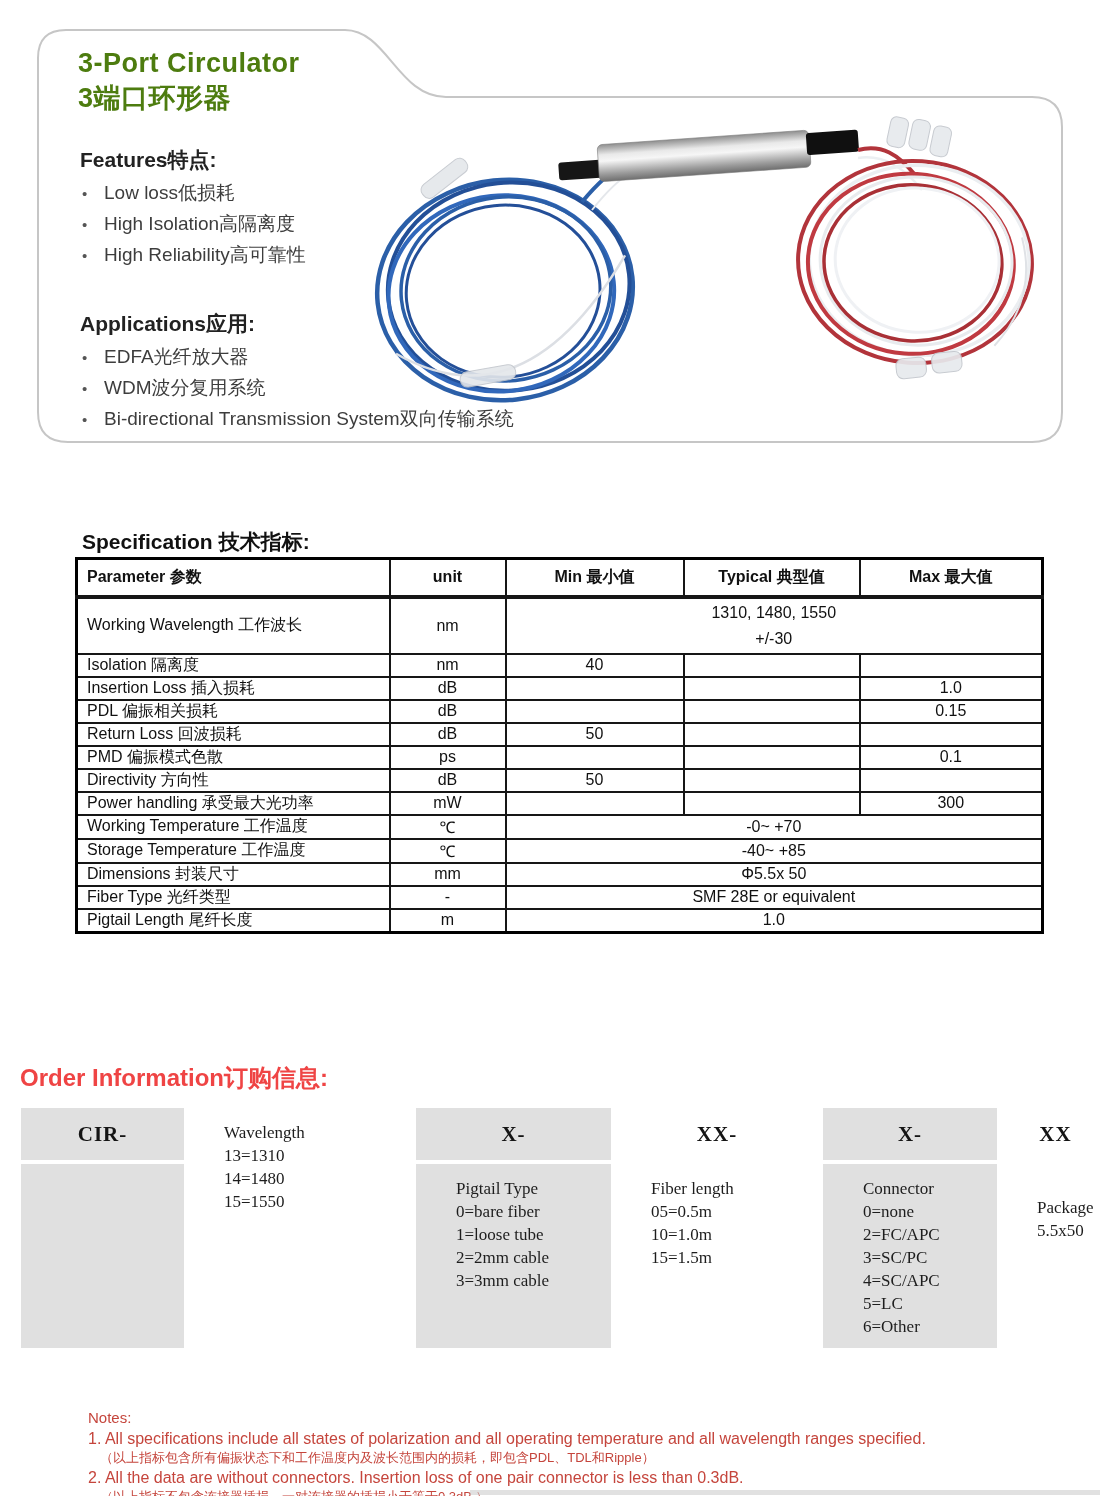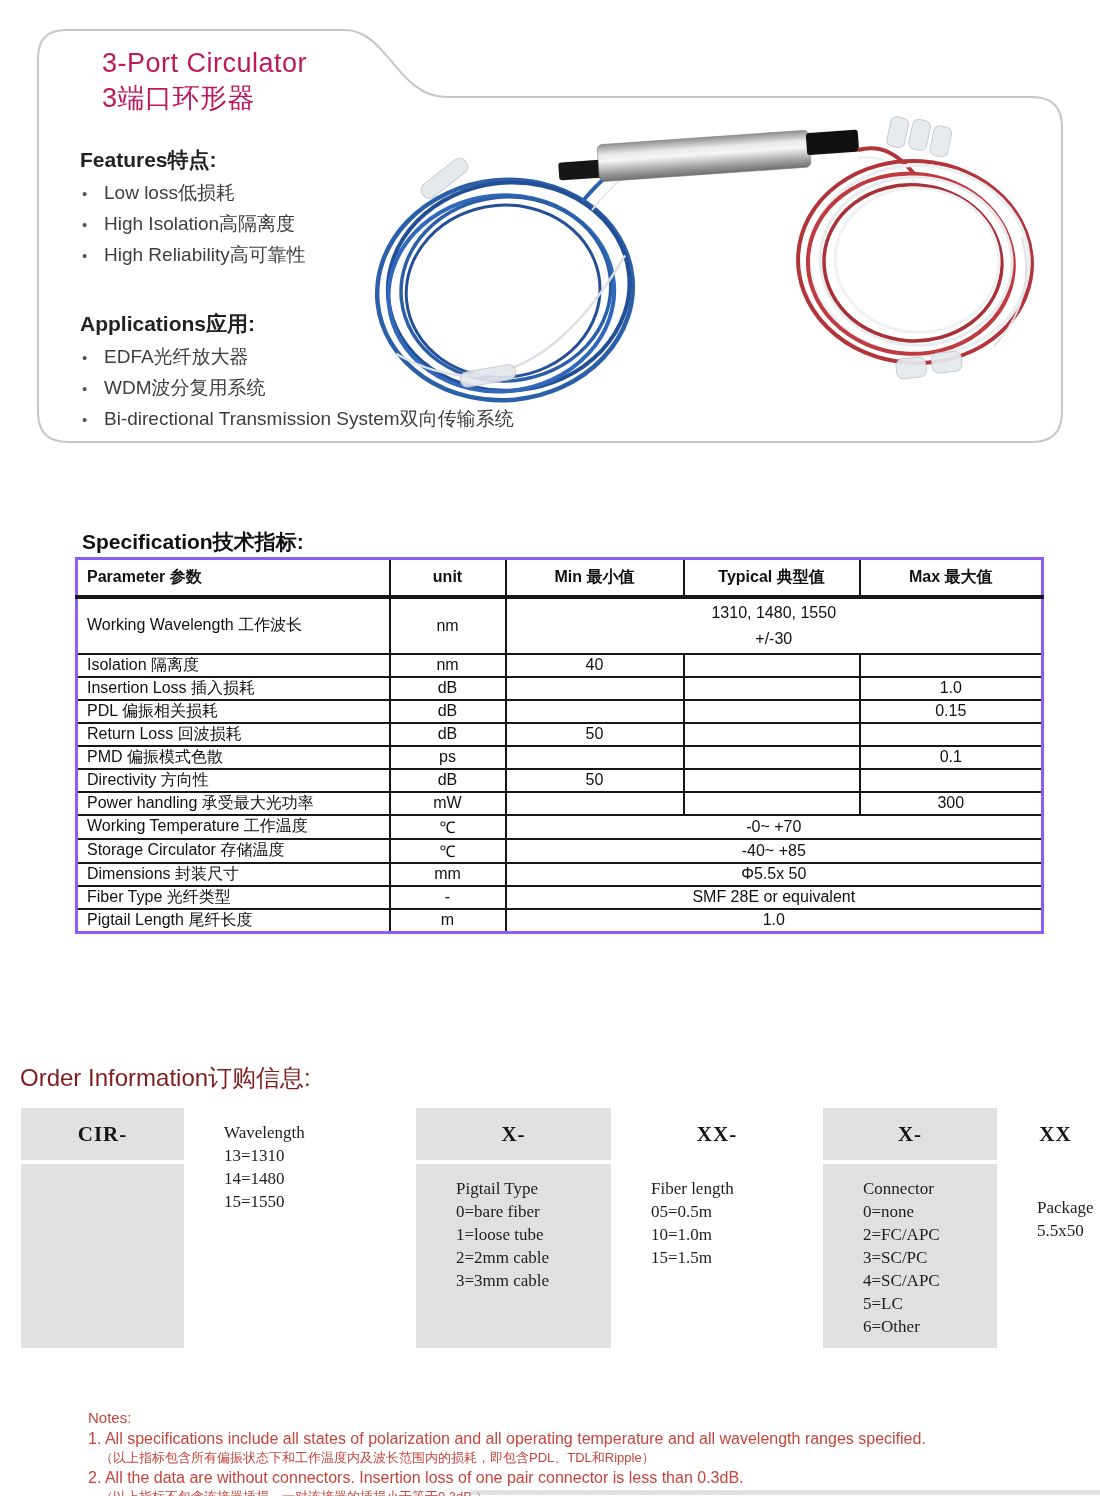--- a/index.html
+++ b/index.html
@@ -2,48 +2,48 @@
 <html><head>
 <meta charset="utf-8">
 <style>
   * { margin: 0; padding: 0; box-sizing: border-box; }
   html, body { width: 1100px; height: 1496px; background: #ffffff; overflow: hidden; }
   body { font-family: "Liberation Sans", sans-serif; color: #1a1a1a; position: relative; }
 
   
   .hero { position: absolute; left: 30px; top: 24px; width: 1040px; height: 424px; }
   .hero-outline { position: absolute; left: 0; top: 0; }
-  .hero-title { position: absolute; left: 48px; top: 22px; font-size: 27px; font-weight: normal;
-                color: #be185d; line-height: 35px; letter-spacing: .5px; margin-left: 24px; }
+  .hero-title { position: absolute; left: 48px; top: 22px; font-size: 27px; font-weight: bold;
+                color: #4d7c0f; line-height: 35px; letter-spacing: .5px; }
   .sec-head { position: absolute; font-size: 21px; font-weight: bold; color: #222; }
   .hero-feat-head { left: 50px; top: 122px; }
   .hero-app-head  { left: 50px; top: 286px; }
   .bullet-list { position: absolute; list-style: none; }
   .feat-list { left: 52px; top: 154px; }
   .app-list  { left: 52px; top: 318px; }
   .bullet-list li { display: flex; align-items: baseline; line-height: 30px; font-size: 19px; color: #3d3d3d; }
   .bullet-list .dot { width: 22px; font-size: 15px; color: #555; }
   .photo-wrap { position: absolute; left: 330px; top: 86px; width: 700px; height: 330px; }
 
   
   .spec-heading { position: absolute; left: 82px; top: 528px; font-size: 21px; font-weight: bold; color: #111; }
-  .spec-heading .zh { margin-left: 0; }
+  .spec-heading .zh { margin-left: 6px; }
   table.spec { position: absolute; left: 75px; top: 557px; width: 966px; border-collapse: collapse;
-               table-layout: fixed; border: 3px solid #8b5cf6; font-size: 16px; color: #111; }
+               table-layout: fixed; border: 3px solid #000000; font-size: 16px; color: #111; }
   table.spec th, table.spec td { border: 2px solid #161616; vertical-align: middle; }
   table.spec thead th { height: 38px; font-size: 16px; font-weight: bold; text-align: center;
                         border-bottom: 4px solid #161616; }
   table.spec thead th.param { text-align: left; padding-left: 9px; }
   table.spec td { height: 16px; text-align: center; }
   table.spec td.param { text-align: left; padding-left: 9px; }
   table.spec tr.tall td { height: 57px; }
   table.spec .two-line div { line-height: 26px; }
 
   
-  .order-heading { position: absolute; left: 20px; top: 1062px; font-size: 24px; font-weight: normal; color: #7f1d1d; }
+  .order-heading { position: absolute; left: 20px; top: 1062px; font-size: 24px; font-weight: bold; color: #ef4444; }
   .order-table { position: absolute; left: 21px; top: 1108px; display: flex; }
   .order-col { display: flex; flex-direction: column; }
   .order-col:nth-child(1) { width: 163px; }
   .order-col:nth-child(2) { width: 232px; }
   .order-col:nth-child(3) { width: 195px; }
   .order-col:nth-child(4) { width: 212px; }
   .order-col:nth-child(5) { width: 174px; }
   .order-col:nth-child(6) { width: 117px; gap: 19px; }
   .order-head { height: 52px; display: flex; align-items: center; justify-content: center;
                 font-family: "Liberation Serif", serif; font-size: 21px; font-weight: 600;
@@ -248,21 +248,21 @@
         <td></td>
         <td></td>
         <td>300</td>
       </tr>
       <tr>
         <td class="param">Working Temperature 工作温度</td>
         <td>℃</td>
         <td colspan="3">-0~ +70</td>
       </tr>
       <tr>
-        <td class="param">Storage Circulator 存储温度</td>
+        <td class="param">Storage Temperature 工作温度</td>
         <td>℃</td>
         <td colspan="3">-40~ +85</td>
       </tr>
       <tr>
         <td class="param">Dimensions 封装尺寸</td>
         <td>mm</td>
         <td colspan="3">Φ5.5x 50</td>
       </tr>
       <tr>
         <td class="param">Fiber Type 光纤类型</td>

